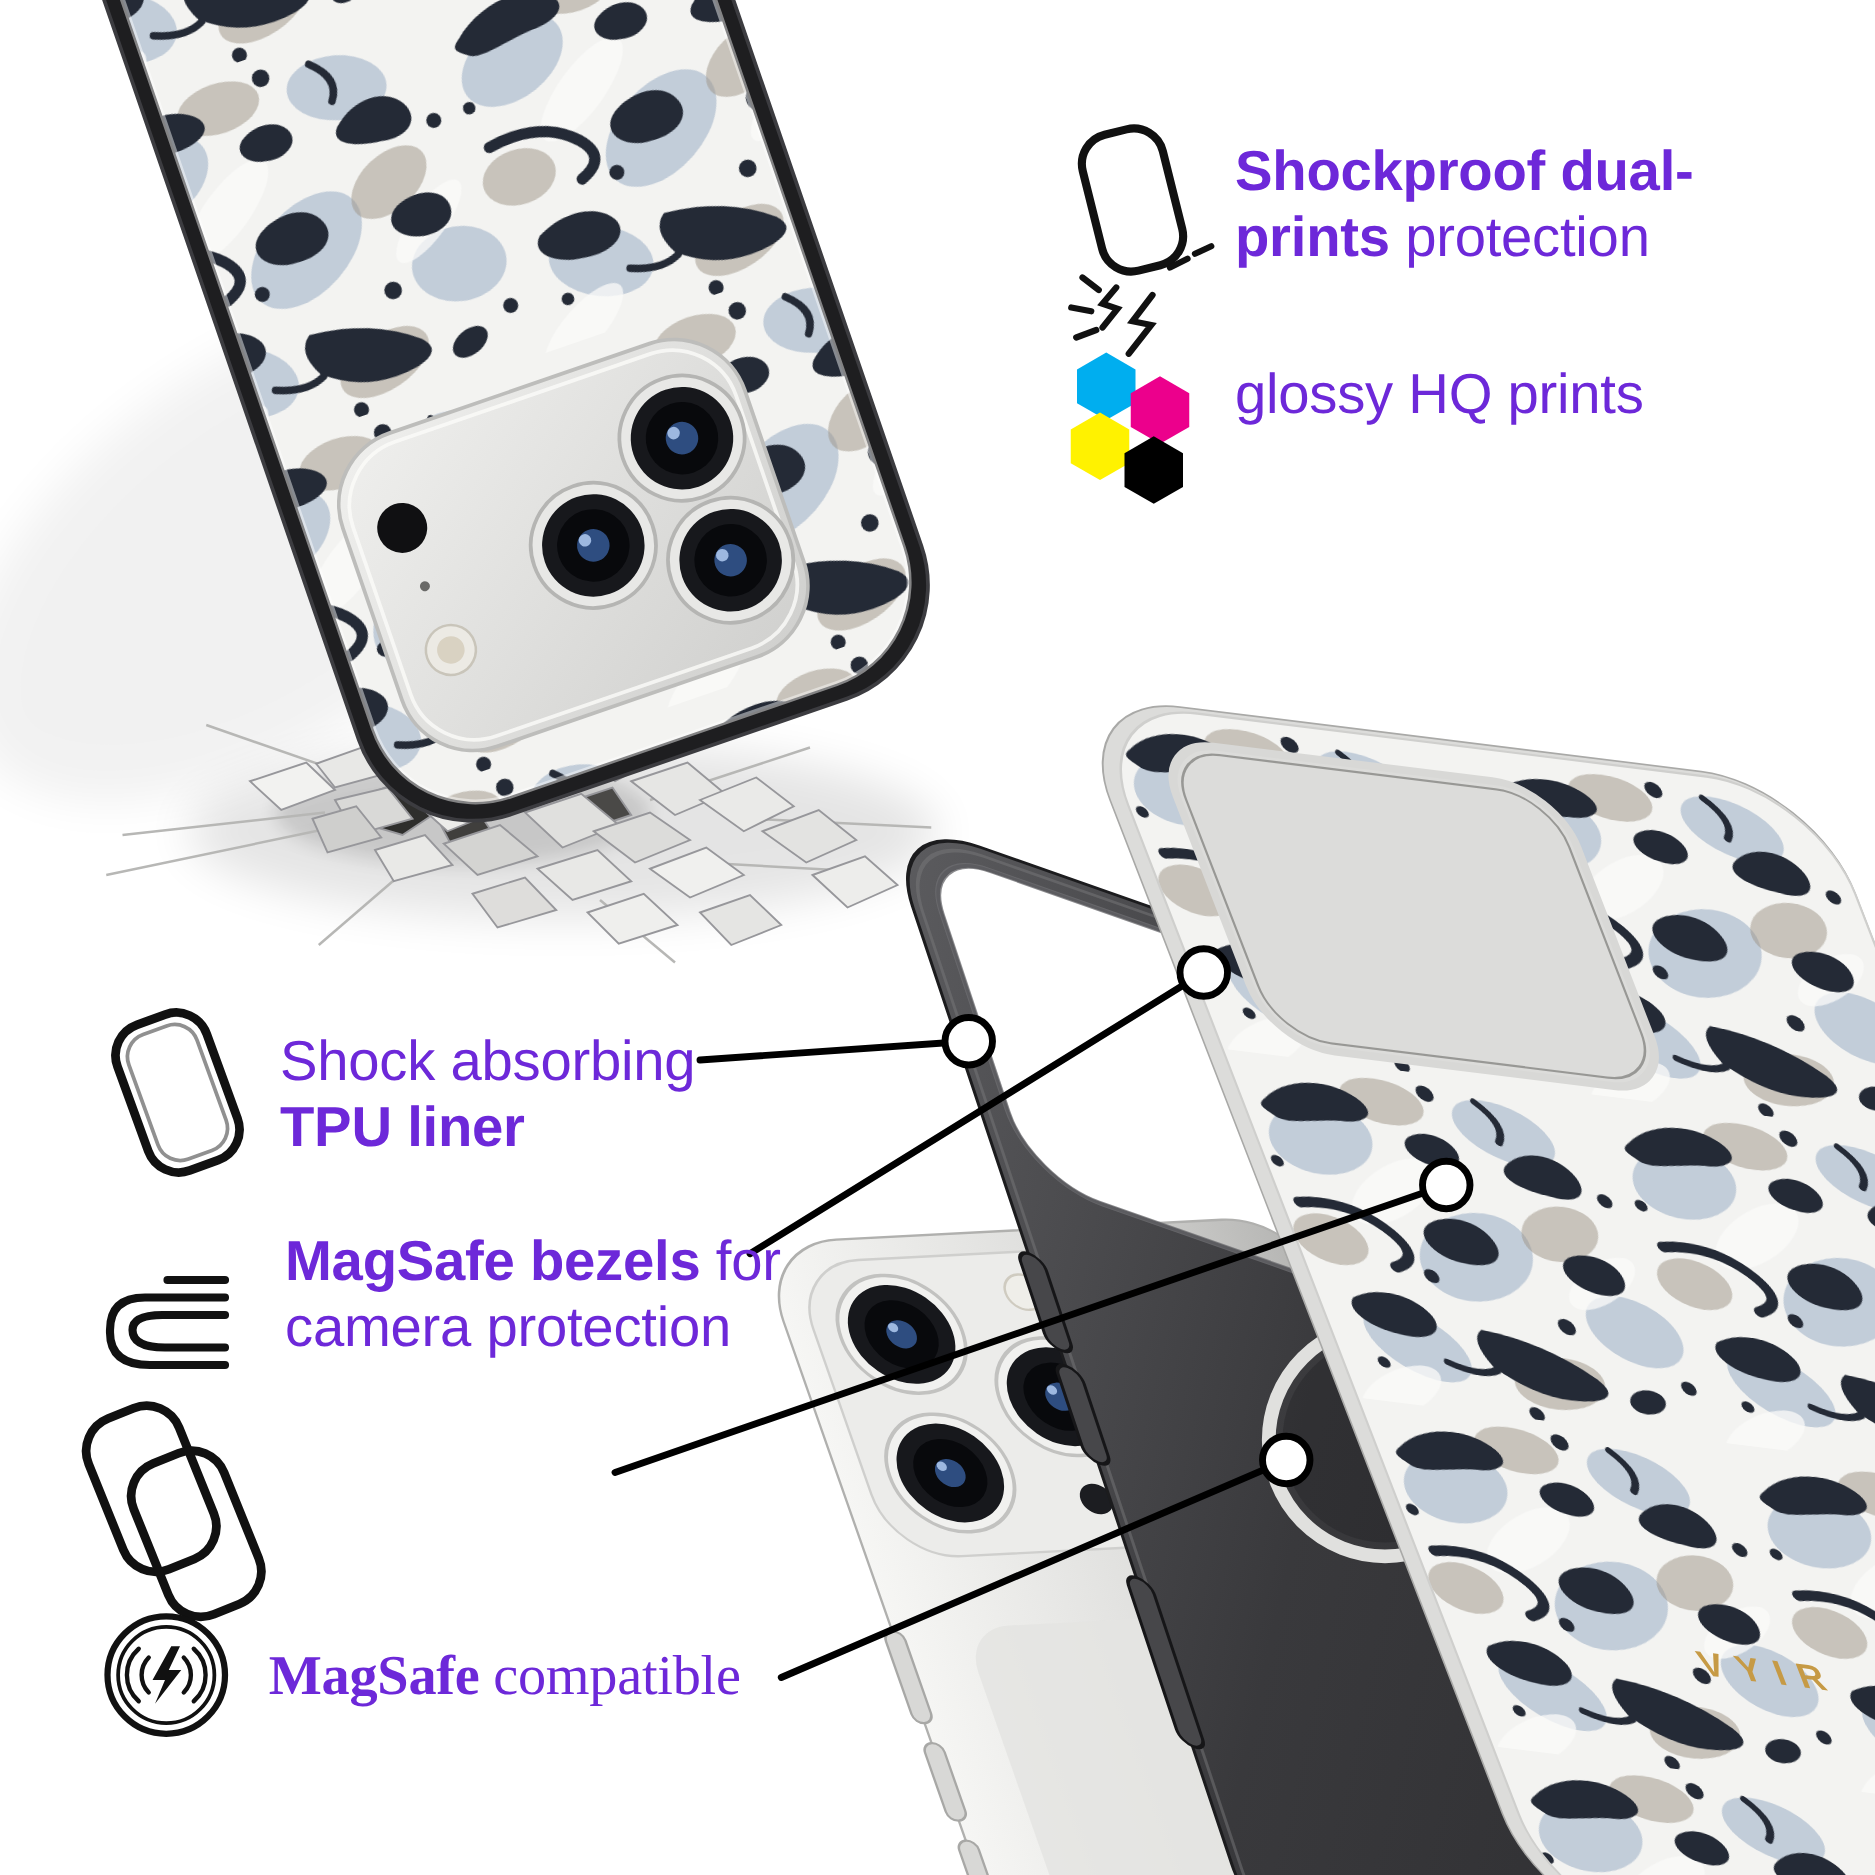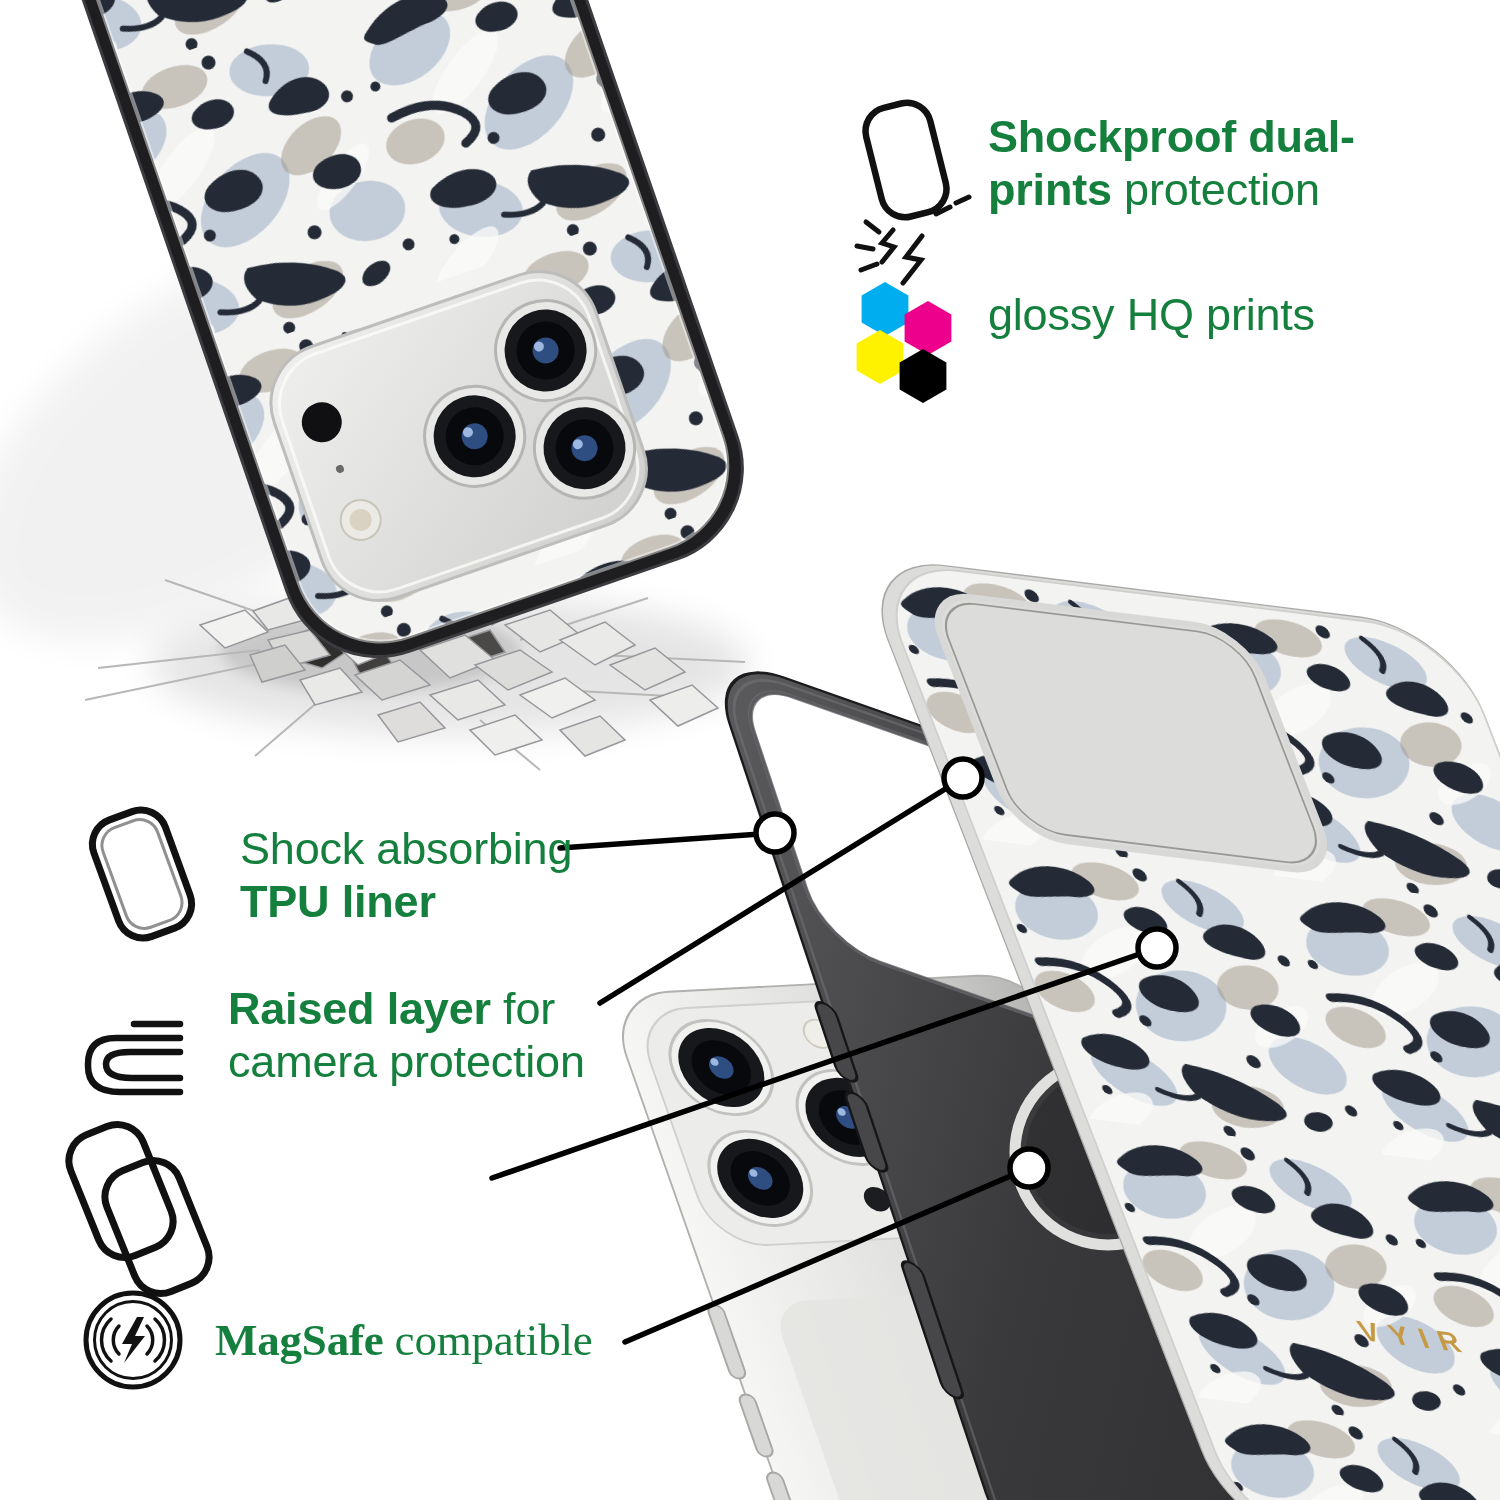--- a/index.html
+++ b/index.html
@@ -1,19 +1,19 @@
 <!DOCTYPE html>
 <html><head>
 <meta charset="utf-8">
 <style>
   html,body{margin:0;padding:0;background:#fff;}
   #canvas{position:relative;width:1500px;height:1500px;background:#ffffff;overflow:hidden;
           font-family:"Liberation Sans", sans-serif;}
   svg{position:absolute;left:0;top:0;}
-  .f-text{position:absolute;font-size:45px;line-height:53px;color:#15803d;
+  .f-text{position:absolute;font-size:45px;line-height:53px;color:#6d28d9;
           letter-spacing:-0.2px;white-space:nowrap;}
   .b{font-weight:bold;}
 </style>
 </head>
 <body>
 
 <div id="canvas">
 
 <svg width="1500" height="1500" viewBox="0 0 1500 1500">
 <defs>
@@ -299,27 +299,27 @@
 
 <div class="f-text" style="left:988px;top:110px;">
   <div><span class="b">Shockproof dual-</span></div>
   <div><span class="b">prints</span><span> protection</span></div>
 </div>
 
 <div class="f-text" style="left:988px;top:288px;">
   <div><span>glossy HQ prints</span></div>
 </div>
 
-<div class="f-text" style="left:240px;top:822px;">
+<div class="f-text" style="left:224px;top:822px;">
   <div><span>Shock absorbing</span></div>
   <div><span class="b">TPU liner</span></div>
 </div>
 
 <div class="f-text" style="left:228px;top:982px;">
-  <div><span class="b">Raised layer</span><span> for</span></div>
+  <div><span class="b">MagSafe bezels</span><span> for</span></div>
   <div><span>camera protection</span></div>
 </div>
 
 
 <div class="f-text" style="left:215px;top:1314px;font-family:Liberation Serif, serif;">
   <div><span class="b">MagSafe</span><span> compatible</span></div>
 </div>
 
 </div>
 

